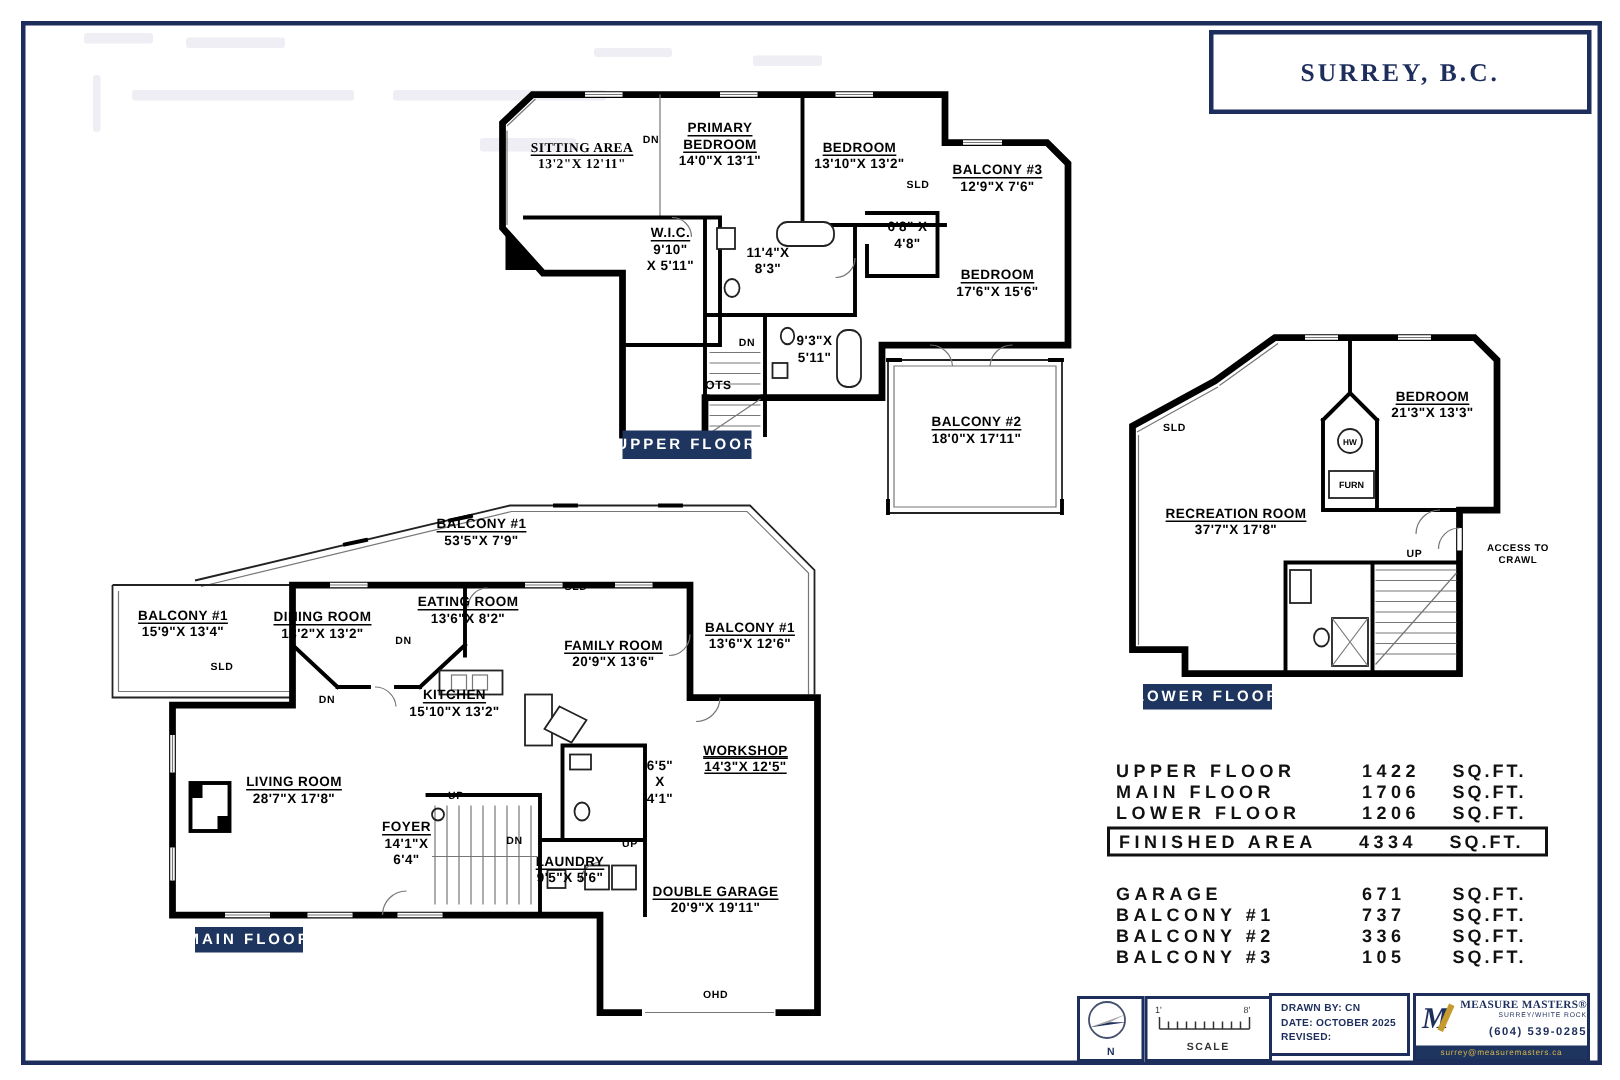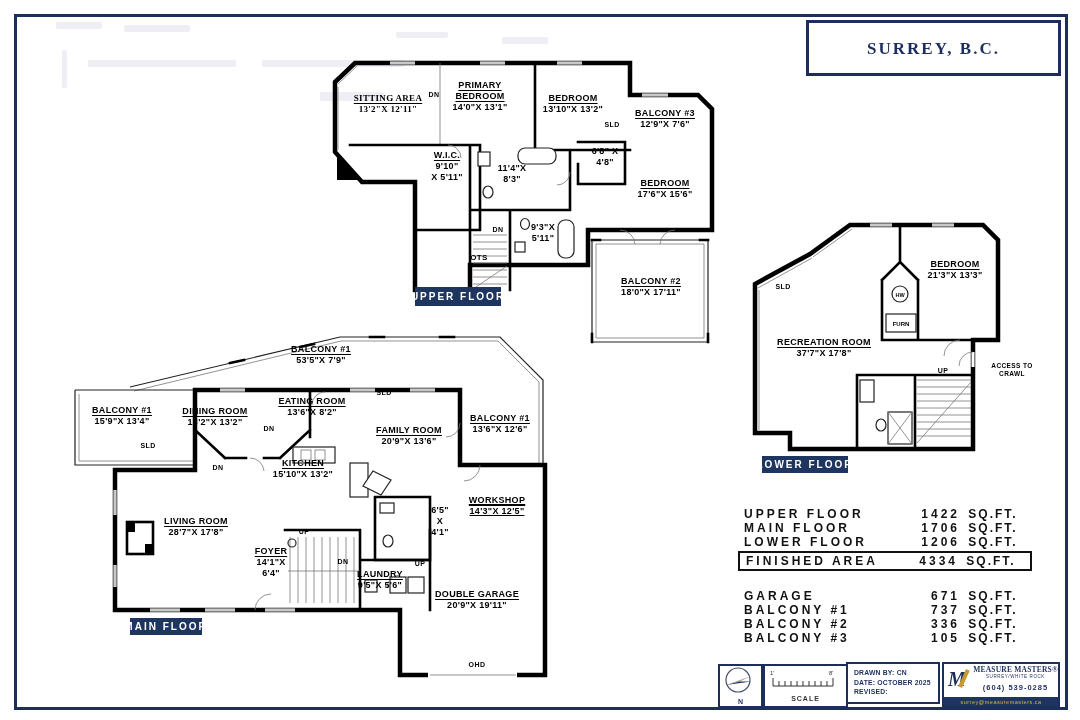--- a/index.html
+++ b/index.html
@@ -30,21 +30,21 @@
   .wrap{white-space:normal;}
   .note{position:absolute;transform:translate(-50%,-50%);font-size:7px;font-weight:bold;
         letter-spacing:0.4px;color:#000;white-space:nowrap;text-align:center;}
   .note.wrap{white-space:normal;}
   .ftag{position:absolute;background:#1e355f;color:#fff;display:flex;align-items:center;
         justify-content:center;font-weight:bold;font-size:10px;letter-spacing:2px;white-space:nowrap;}
   
   #area-table{position:absolute;left:744px;top:507px;width:282px;color:#111;}
   .arow{display:flex;align-items:center;height:14px;font-weight:bold;font-size:12px;}
   .arow .lb{flex:1;letter-spacing:3px;white-space:nowrap;}
-  .arow .vl{width:52px;text-align:right;letter-spacing:3px;}
+  .arow .vl{width:52px;letter-spacing:3px;}
   .arow .un{width:66px;text-align:center;letter-spacing:2px;}
   .arow.boxed{border:2px solid #111;margin:2px -6px 18px -6px;padding:0 6px;height:16px;}
   #area-extra{margin-top:11px;}
   
   .fbox{position:absolute;border:2px solid #1d2e5c;background:#fff;}
   #north-box{left:718px;top:664px;width:41px;height:40px;}
   #north-box .nlab{position:absolute;left:0;right:0;bottom:1px;text-align:center;
         font-size:7px;font-weight:bold;color:#1d2e5c;}
   #scale-box{left:763px;top:664px;width:81px;height:40px;}
   #scale-box .slab{position:absolute;left:0;right:0;bottom:4px;text-align:center;
@@ -52,21 +52,21 @@
   #info-box{left:846px;top:662px;width:94px;height:42px;padding:4px 0 0 6px;box-sizing:border-box;}
   #info-box div{font-size:6.8px;font-weight:bold;color:#1d2e5c;line-height:9.5px;
         letter-spacing:0.2px;white-space:nowrap;}
   #logo-box{left:942px;top:662px;width:114px;height:42px;}
   #logo-top{position:absolute;left:0;top:0;right:0;height:30px;display:flex;align-items:center;}
   .logo-mark{position:relative;width:26px;height:24px;margin-left:3px;}
   .logo-m{position:absolute;left:1px;top:1px;font-family:"Liberation Serif",serif;
         font-weight:bold;font-style:italic;font-size:20px;color:#1d2e5c;}
   .logo-slash{position:absolute;left:15px;top:2px;width:4px;height:19px;background:#c79a2e;
         transform:rotate(24deg);}
-  #logo-text{flex:1;text-align:center;line-height:1;}
+  #logo-text{flex:1;text-align:right;line-height:1;}
   #logo-name{font-family:"Liberation Serif",serif;font-weight:bold;font-size:7.5px;
         color:#1d2e5c;letter-spacing:0.2px;}
   #logo-sub{font-size:4.5px;color:#1d2e5c;letter-spacing:0.6px;margin-top:1px;}
   #logo-phone{font-size:7.5px;font-weight:bold;color:#1d2e5c;letter-spacing:1px;margin-top:5px;}
   #logo-strip{position:absolute;left:0;right:0;bottom:0;height:9px;background:#1e355f;
         display:flex;align-items:center;justify-content:center;}
   #logo-strip span{font-size:5.5px;color:#d8b34a;letter-spacing:0.5px;}
   svg text{font-family:"Liberation Sans",sans-serif;}
 </style>
 </head>

